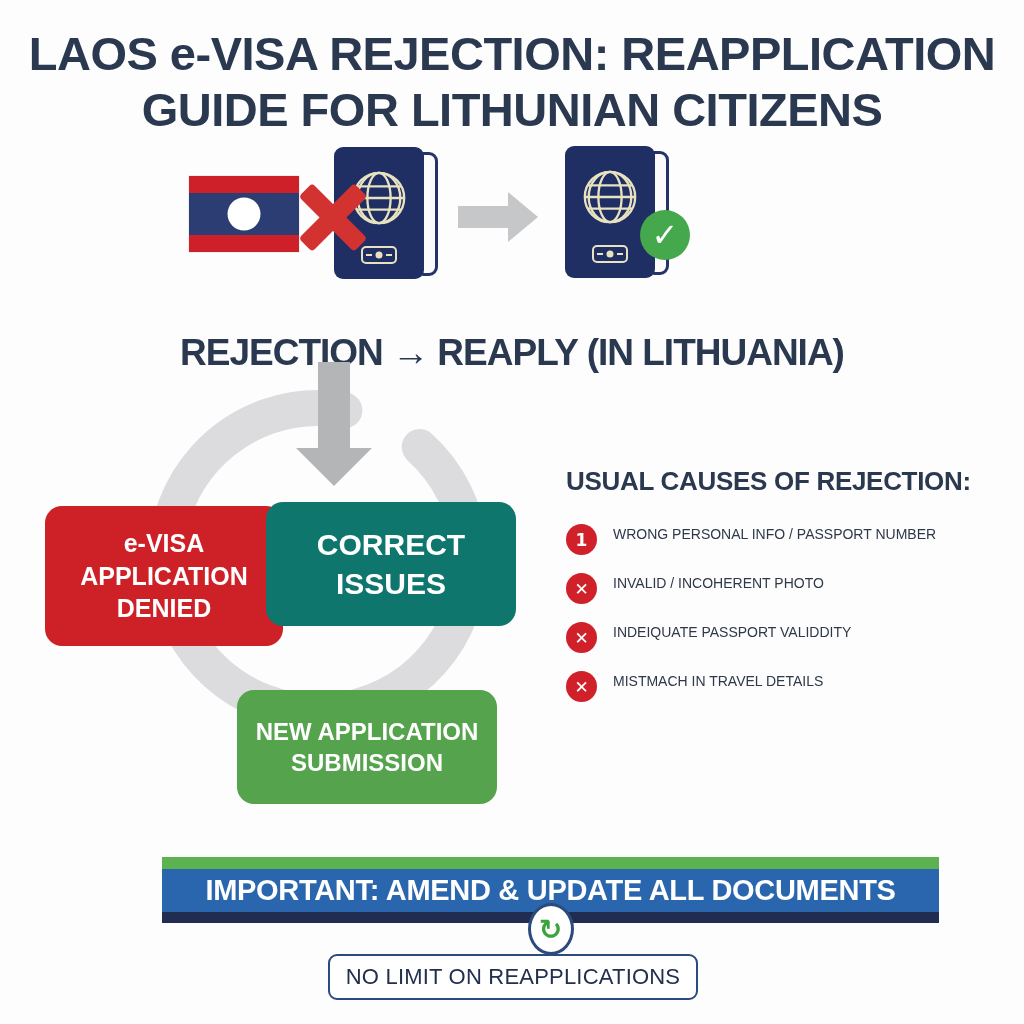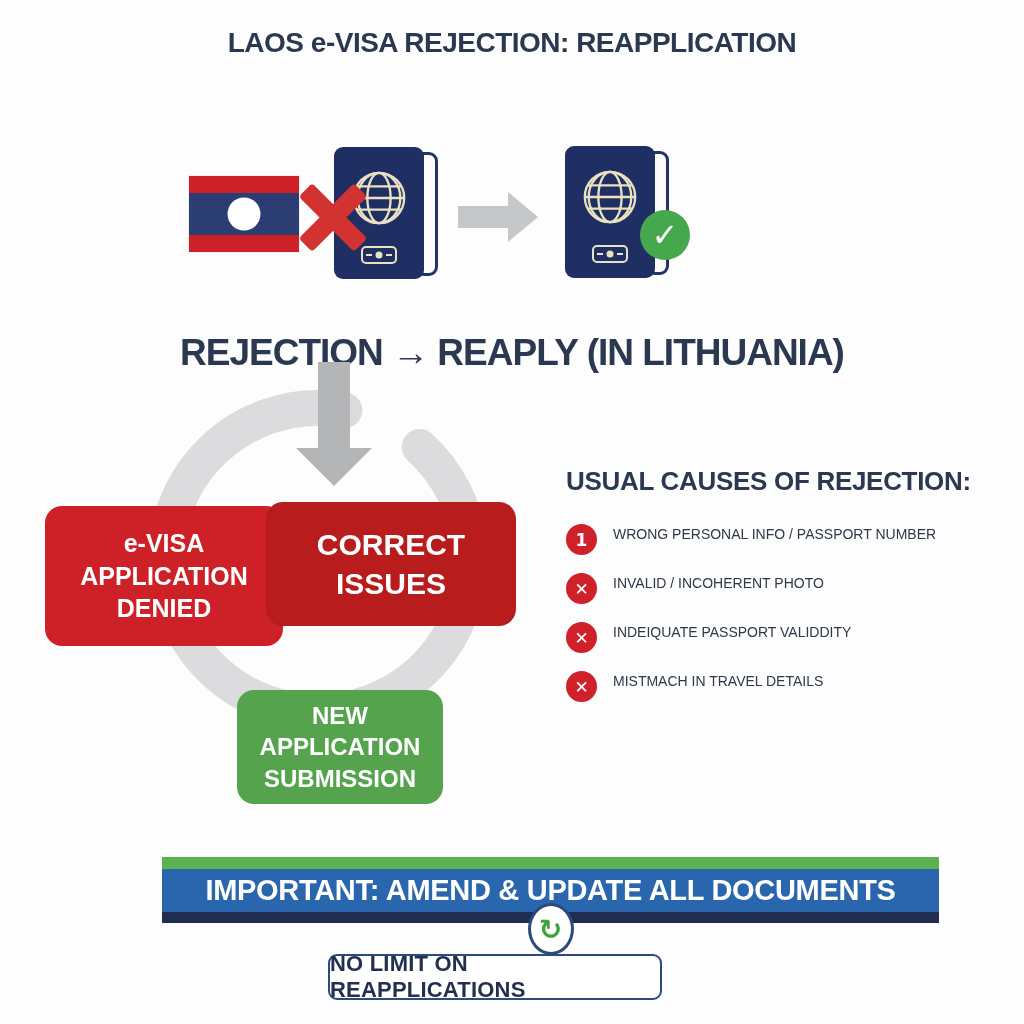--- a/index.html
+++ b/index.html
@@ -5,21 +5,21 @@
   html,body { margin:0; padding:0; background:#ffffff; }
   * { box-sizing:border-box; }
   .canvas {
     position:relative; width:1024px; height:1024px; background:#fdfdfd;
     font-family:"Liberation Sans","DejaVu Sans",sans-serif; overflow:hidden;
   }
   .abs { position:absolute; }
 
   
   .title { top:26px; left:0; width:100%; text-align:center; color:#2b3950;
-           font-weight:bold; font-size:28px; line-height:1.2; letter-spacing:-0.5px; }
+           font-weight:bold; font-size:47px; line-height:1.2; letter-spacing:-0.5px; }
 
   
   .flag { left:189px; top:176px; width:110px; height:76px; box-shadow:0 0 0 1px rgba(0,0,0,0.05); }
   .flag .stripe-red { height:17px; background:#ce2029; }
   .flag .stripe-blue { position:relative; height:42px; background:#2b3d72; }
   .flag .moon { position:absolute; left:50%; top:50%; width:33px; height:33px;
                 transform:translate(-50%,-50%); background:#ffffff; border-radius:50%; }
 
   .xmark { left:296px; top:180px; width:74px; height:76px; z-index:5; }
   .xmark .bar { position:absolute; top:28px; left:-2px; width:78px; height:19px;
@@ -61,22 +61,22 @@
   .arrow-down .shaft { position:absolute; left:22px; top:0; width:32px; height:88px; background:#b4b5b7; }
   .arrow-down .head  { position:absolute; left:0; top:86px; width:0; height:0;
                        border-left:38px solid transparent; border-right:38px solid transparent;
                        border-top:38px solid #b4b5b7; }
 
   
   .flow-box { z-index:3; display:flex; align-items:center; justify-content:center;
               text-align:center; color:#ffffff; font-weight:bold; border-radius:17px;
               line-height:1.3; padding:0 14px; }
   .box-denied { left:45px; top:506px; width:238px; height:140px; background:#cd2127; font-size:25px; }
-  .box-correct { left:266px; top:502px; width:250px; height:124px; background:#b91c1c; font-size:30px; }
-  .box-submission { left:237px; top:690px; width:206px; height:114px; background:#55a34c; font-size:24px; }
+  .box-correct { left:266px; top:502px; width:250px; height:124px; background:#0f766e; font-size:30px; }
+  .box-submission { left:237px; top:690px; width:260px; height:114px; background:#55a34c; font-size:24px; }
   .fee-note { left:217px; top:817px; width:266px; text-align:center; color:#39424f;
               font-size:20px; letter-spacing:0.3px; z-index:3; }
 
   
   .causes { left:566px; top:448px; width:436px;margin-top:18px; }
   .causes-heading { color:#2b3950; font-weight:bold; font-size:26px; letter-spacing:-0.3px;
                     margin-bottom:26px; }
   .cause-item { display:flex; align-items:flex-start; gap:16px; margin-bottom:17px; }
   .cause-badge { flex:0 0 auto; width:31px; height:31px; margin-top:1px; border-radius:50%;
                  background:#d0212b; color:#ffffff; font-weight:bold; font-size:17px;
@@ -91,32 +91,33 @@
                   justify-content:center; color:#ffffff; font-weight:bold; font-size:29px;
                   letter-spacing:-0.3px; white-space:nowrap; }
   .banner-dark  { height:11px; background:#202c50; }
   .refresh-circle { position:absolute; left:50%; transform:translateX(-50%); top:46px;
                     width:46px; height:52px; background:#ffffff; border:3px solid #2c4a7c;
                     border-radius:50%; display:flex; align-items:center; justify-content:center;
                     color:#3aa33c; font-size:28px; font-weight:bold;
                     font-family:"DejaVu Sans",sans-serif; }
 
   
-  .footer-box { left:328px; top:954px; width:334px; height:46px; background:#ffffff;
+  .footer-box { left:328px; top:954px; width:370px; height:46px; background:#ffffff;
                 border:2px solid #2c4a7c; border-radius:9px; display:flex; align-items:center;
-                justify-content:center; color:#22304e; font-weight:bold; font-size:22px;
+                justify-content:center; color:#22304e; font-weight:normal; font-size:22px;
                 letter-spacing:0.2px; }
 </style>
 </head>
 <body>
 
 <div class="canvas">
 
   <div class="abs title">
     <div>LAOS e-VISA REJECTION: REAPPLICATION</div>
+    <div>GUIDE FOR LITHUNIAN CITIZENS</div>
   </div>
 
   <div class="abs flag">
     <div class="stripe-red"></div>
     <div class="stripe-blue">
       <div class="moon"></div>
     </div>
     <div class="stripe-red"></div>
   </div>
 

